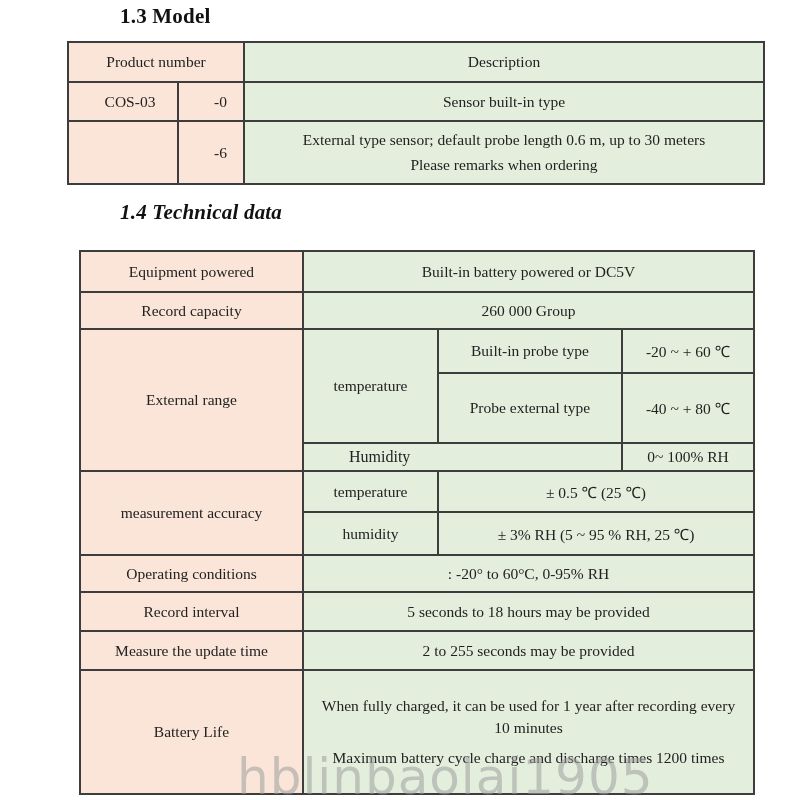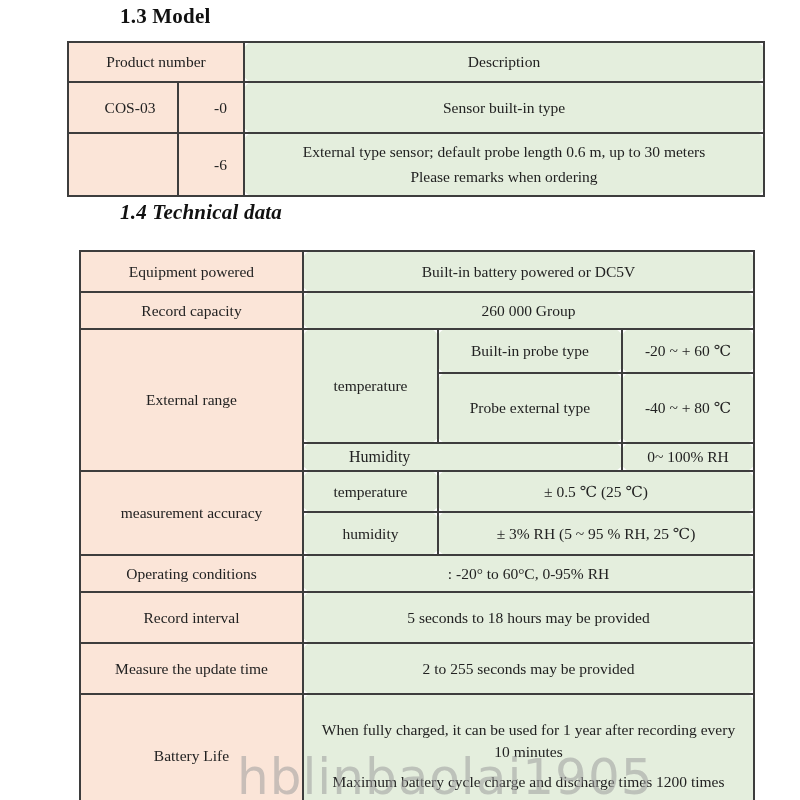--- a/index.html
+++ b/index.html
@@ -18,29 +18,29 @@
     letter-spacing: 0.2px;
   }
   #title-model { top: 4px; }
   #title-technical { top: 200px; font-style: italic; }
 
   table { border-collapse: collapse; table-layout: fixed; position: absolute; }
   td {
     border: 2px solid #3d3d3d;
     text-align: center; vertical-align: middle;
     font-size: 15.5px; color: #222222;
-    padding: 2px 6px; overflow: hidden;
+    padding: 2px 6px; overflow: hidden; font-family: Liberation Serif, serif;
   }
   .pink  { background: #fbe5d8; }
-  .green { background: #e4eedd; border-radius: 9px; }
+  .green { background: #e4eedd; }
 
   #model-table { left: 67px; top: 41px; width: 696px; }
   #technical-table { left: 79px; top: 250px; width: 674px; }
 
-  tr.h40 { height: 40px; } tr.h39 { height: 51px; } tr.h63 { height: 63px; }
+  tr.h40 { height: 40px; } tr.h39 { height: 39px; } tr.h63 { height: 63px; }
   tr.h38 { height: 41px; } tr.h37 { height: 37px; padding-left: 8px; } tr.h44 { height: 44px; }
   tr.h70 { height: 70px; } tr.h28 { height: 28px; } tr.h41 { height: 41px; }
   tr.h43 { height: 43px; } tr.h124 { height: 124px; }
 
   .code-cell { text-align: right; padding-right: 16px; }
   .model-cell { padding-left: 20px; }
   .humidity-label-cell { text-align: left; padding-left: 45px; font-size: 16px; }
   .two-line div { line-height: 1.55; }
   .battery-cell p { margin: 7px 0; line-height: 1.45; }
   .battery-cell { padding: 1px 14px; }

